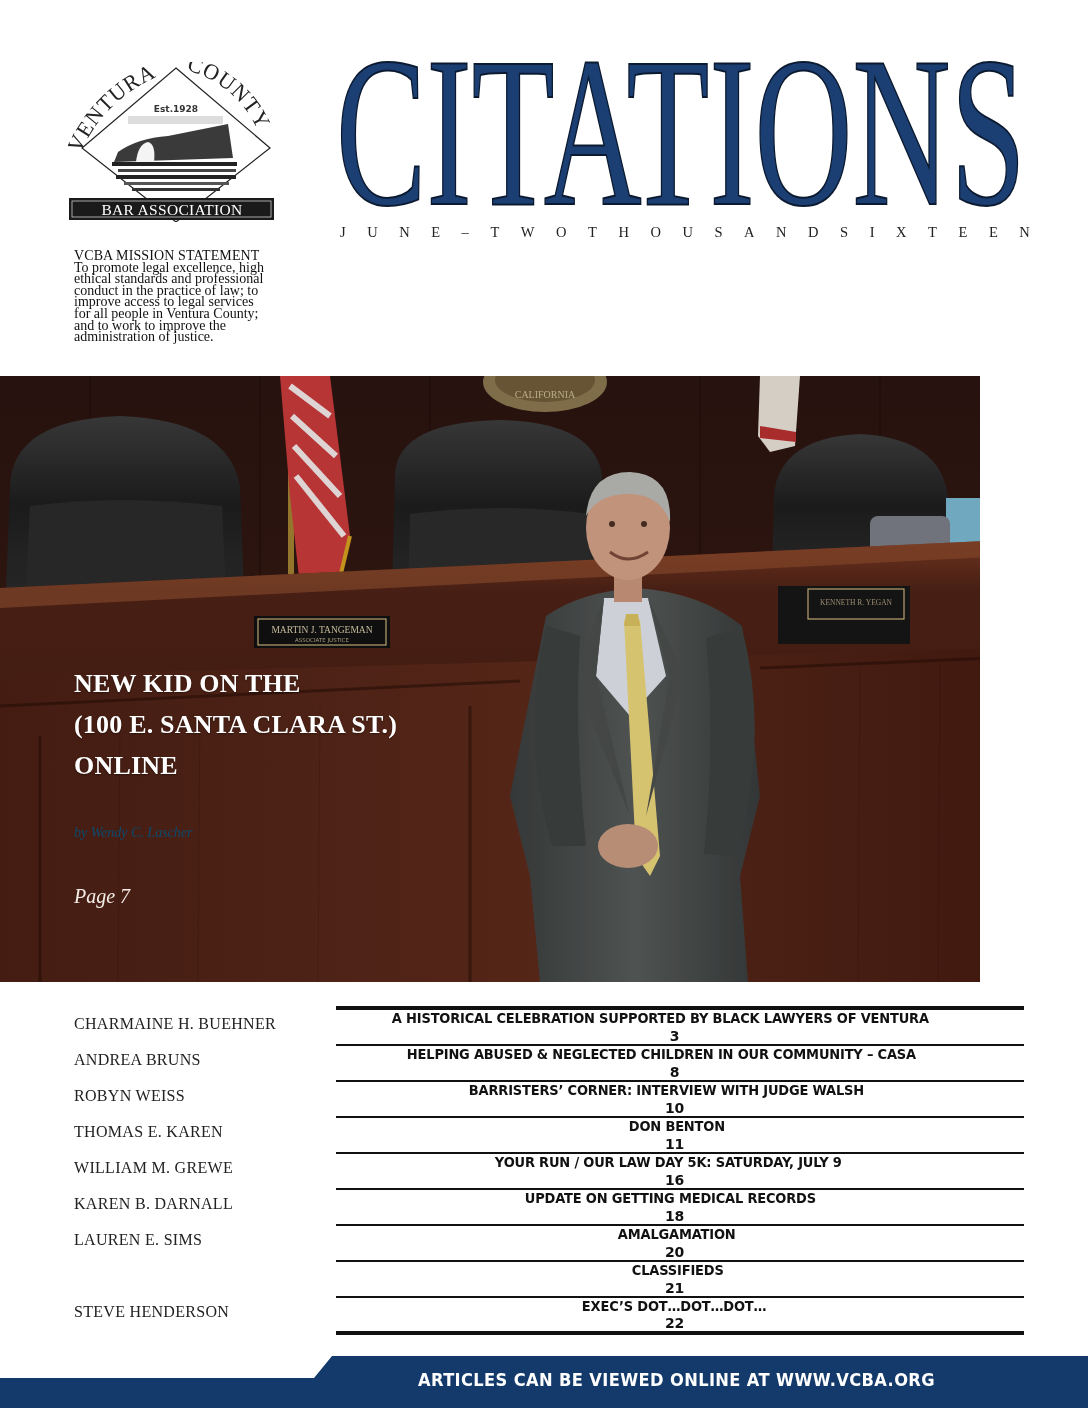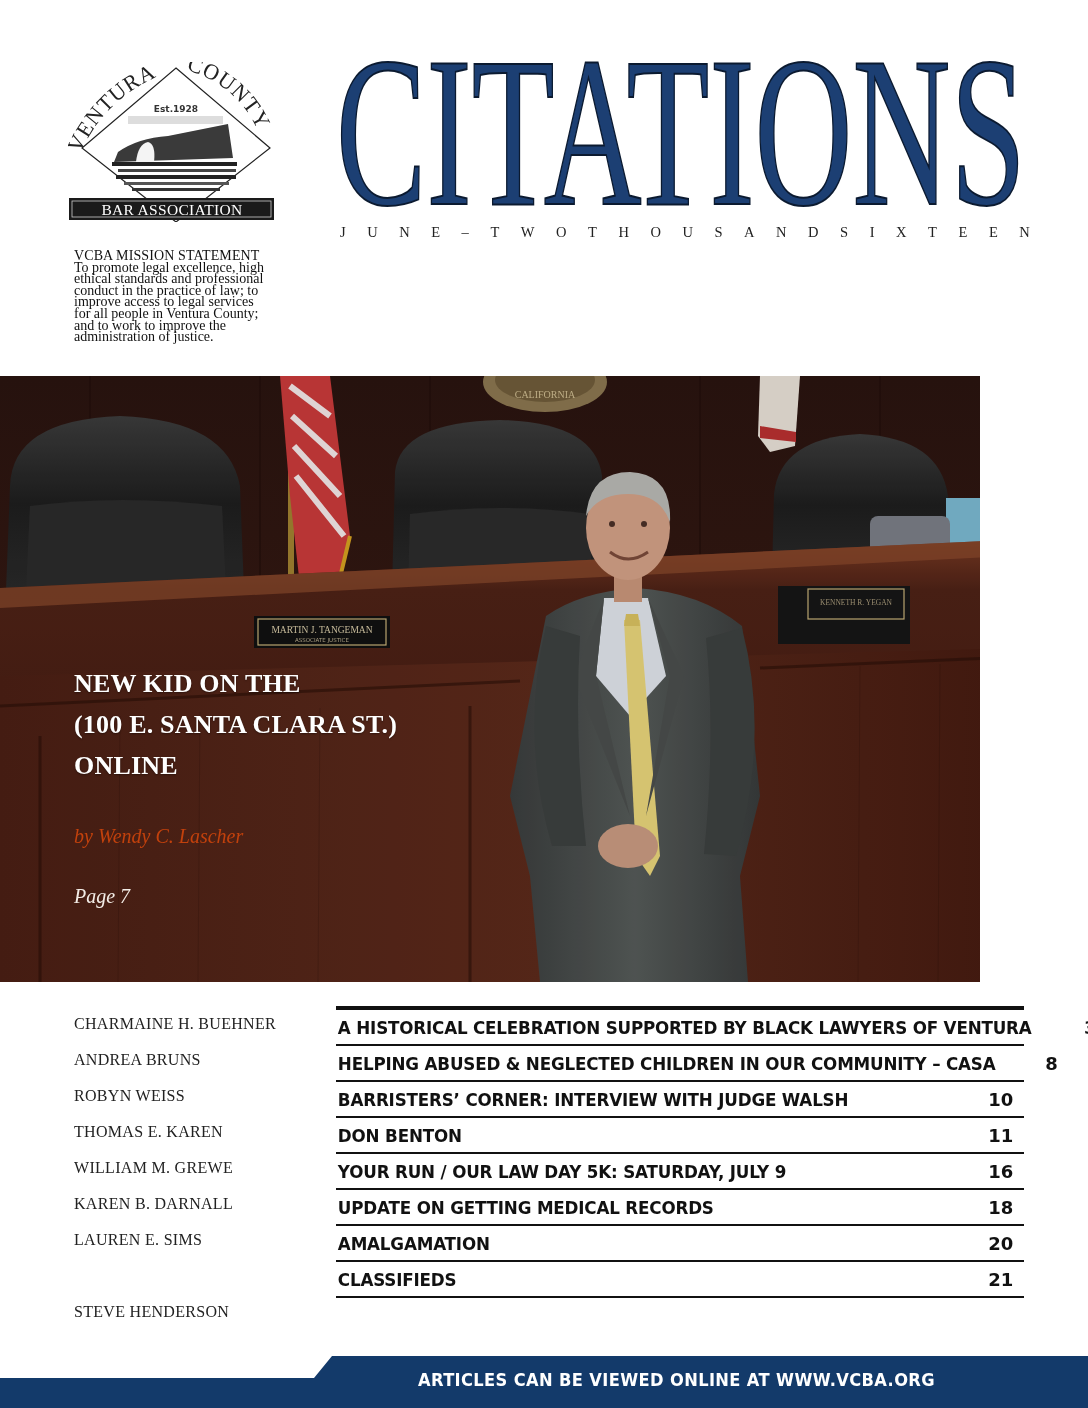--- a/index.html
+++ b/index.html
@@ -17,31 +17,31 @@
   #masthead { position: absolute; left: 336px; top: 44px; width: 692px; height: 160px; }
   #masthead svg { width: 692px; height: 168px; display: block; }
   #issue-date { position: absolute; left: 340px; top: 224px; width: 690px; font-family: "Liberation Serif", serif; font-size: 14.5px; color: #222; display: flex; justify-content: space-between; letter-spacing: 0; }
   #issue-date span { display: inline-block; }
 
   
   #cover-photo { position: absolute; left: 0; top: 376px; width: 980px; height: 606px; overflow: hidden; background: #3b1a12; }
   #cover-photo svg { position: absolute; left: 0; top: 0; width: 1088px; height: 606px; }
   #headline { position: absolute; left: 74px; top: 663px; font-family: "Liberation Serif", serif; font-weight: bold; font-size: 26px; line-height: 41px; color: #ffffff; letter-spacing: 0.2px; text-shadow: 0 1px 2px rgba(0,0,0,0.4); }
   #headline div { white-space: nowrap; }
-  #byline { position: absolute; left: 74px; top: 825px; font-family: "Liberation Serif", serif; font-style: italic; font-size: 20px; color: #c2410c; }
+  #byline { position: absolute; left: 74px; top: 825px; font-family: "Liberation Serif", serif; font-style: italic; font-size: 14px; color: #0c4a6e; }
   #pageref { position: absolute; left: 74px; top: 885px; font-family: "Liberation Serif", serif; font-style: italic; font-size: 20px; color: #f2ece6; }
 
   
   #contributors { position: absolute; left: 74px; top: 1015px; width: 250px; font-family: "Liberation Serif", serif; font-size: 16px; color: #222; letter-spacing: 0.3px; }
   #contributors .cname { position: absolute; left: 0; white-space: nowrap; text-align: center; }
 
   
   #toc { position: absolute; left: 336px; top: 1006px; width: 688px; }
   #toc .top-rule { height: 4px; background: #111; }
-  #toc .row { position: relative; height: 34px; border-bottom: 2px solid #111; display: flex; align-items: center; justify-content: space-between; font-family: "DejaVu Sans", sans-serif; font-weight: bold; font-size: 18px; color: #111; letter-spacing: -0.2px; }
+  #toc .row { position: relative; height: 34px; border-bottom: 2px solid #111; display: flex; align-items: center; justify-content: space-between; font-family: "DejaVu Sans", sans-serif; font-weight: bold; font-size: 14px; color: #111; letter-spacing: -0.2px; flex-direction: column; }
   #toc .row.last { border-bottom: 4px solid #111; height: 33px; }
   #toc .row .ttl { padding-left: 2px; white-space: nowrap; transform: scaleX(0.93); transform-origin: left center; }
   #toc .row .pg { padding-right: 11px; }
 
   
   #footer { position: absolute; left: 0; top: 1352px; width: 1088px; height: 56px; }
   #footer svg { position: absolute; left: 0; top: 0; width: 1088px; height: 56px; }
   #footer-text { position: absolute; left: 418px; top: 1370px; font-family: "DejaVu Sans", sans-serif; font-weight: bold; font-size: 17.5px; color: #ffffff; letter-spacing: 0.4px; white-space: nowrap; transform: scaleX(0.93); transform-origin: left center; }
 </style>
 </head>
@@ -300,20 +300,24 @@
       <span class="pg">18</span>
     </div>
   <div class="row">
       <span class="ttl">AMALGAMATION</span>
       <span class="pg">20</span>
     </div>
   <div class="row">
       <span class="ttl">CLASSIFIEDS</span>
       <span class="pg">21</span>
     </div>
+  <div class="row last">
+      <span class="ttl">EXEC’S DOT…DOT…DOT…</span>
+      <span class="pg">22</span>
+    </div>
 </div>
 
 <div id="footer">
   <svg viewBox="0 0 1088 56">
     <polygon id="footer-shape" points="0,26 314,26 332,4 1088,4 1088,56 0,56" fill="#133a6a"></polygon>
   </svg>
 </div>
 <div id="footer-text">ARTICLES CAN BE VIEWED ONLINE AT WWW.VCBA.ORG</div>
 
 </body></html>

